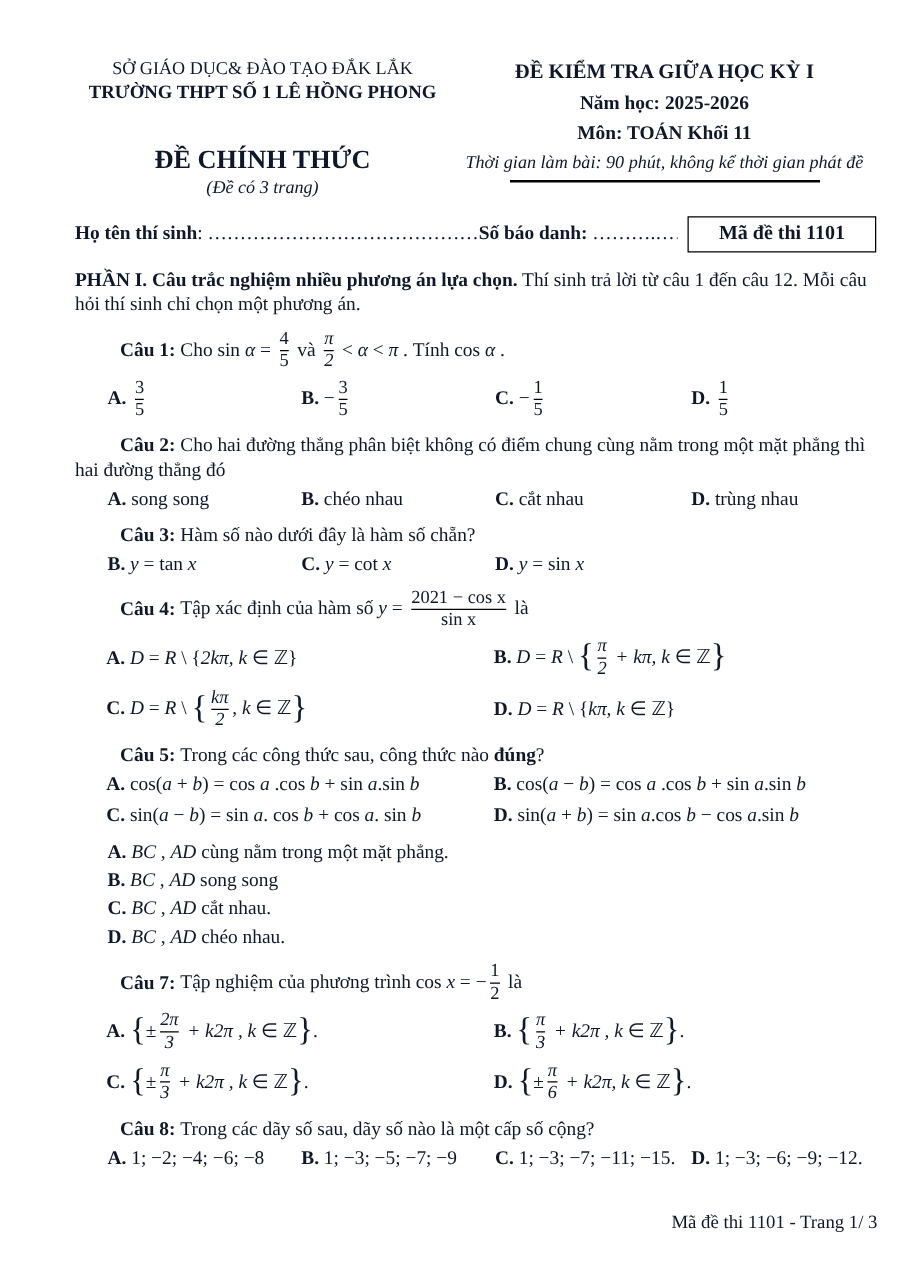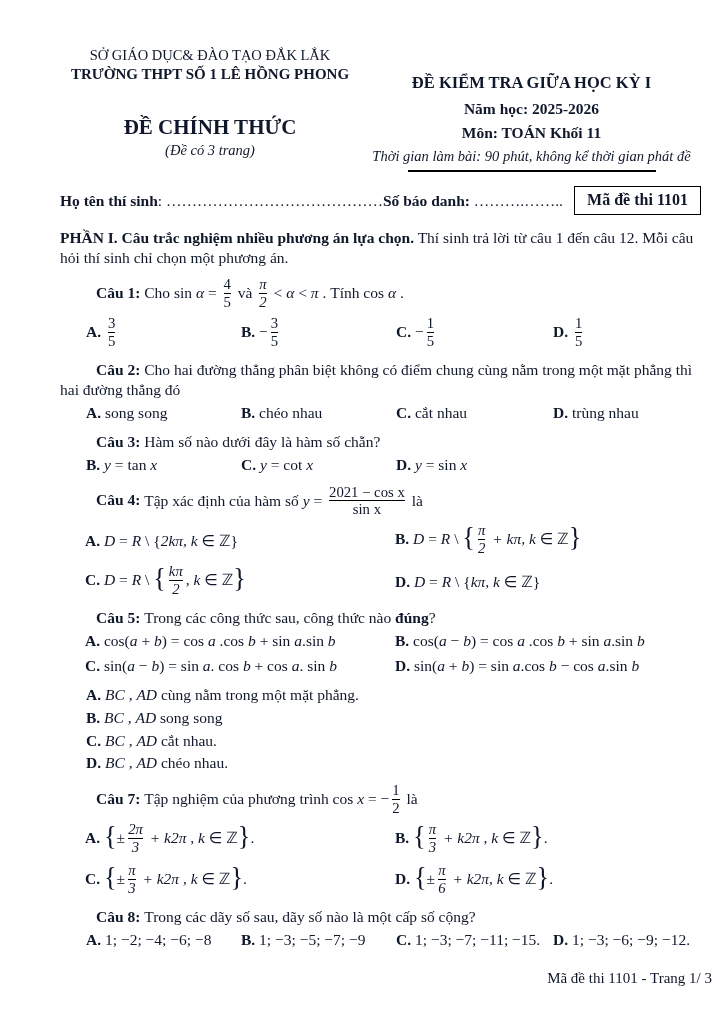--- a/index.html
+++ b/index.html
@@ -6,55 +6,55 @@
   .page{
     width:725px;height:1024px;background:#ffffff;position:relative;
     font-family:Liberation Serif, serif;color:#0f172a;
     font-size:15.5px;line-height:1.28;box-sizing:border-box;
     padding:46px 22px 0 60px;overflow:hidden;
   }
   .bold{font-weight:bold}
   
   .header{display:flex;}
   .h-left{width:300px;text-align:center;}
-  .h-right{flex:1;text-align:center;margin-top:26px;}
+  .h-right{flex:1;text-align:center;}
   .h-left .l1{font-size:14.5px;}
   .h-left .l2{font-size:15px;font-weight:bold;}
   .h-left .l3{font-size:21px;font-weight:bold;margin-top:30px;}
   .h-left .l4{font-size:14.5px;font-style:italic;}
   .h-right .r1{font-size:16.5px;font-weight:bold;}
   .h-right .r2{font-size:15.5px;font-weight:bold;margin-top:6px;}
   .h-right .r3{font-size:15.5px;font-weight:bold;margin-top:4px;}
   .h-right .r4{font-size:14.5px;font-style:italic;margin-top:4px;}
   .hline{width:248px;border-top:2px solid #000;margin:5px auto 0;}
   
   .student-row{display:flex;align-items:center;margin-top:14px;}
   .student-info{flex:1;white-space:nowrap;overflow:hidden;}
-  .code-box{border:1.5px solid #000;padding:3px 12px;font-weight:bold;font-size:16px;white-space:nowrap;margin-left:8px;margin-right:2px;}
+  .code-box{border:1.5px solid #000;padding:3px 24px;font-weight:bold;font-size:16px;white-space:nowrap;margin-left:8px;margin-right:2px;}
   
   .part-heading{margin-top:13px;}
   
   .question{margin-top:9px;}
   .qlabel{font-weight:bold;margin-left:36px;}
   .options{margin-top:3px;}
   .options.grid4{display:grid;grid-template-columns:155px 155px 157px 1fr;margin-left:26px;align-items:center;}
   .options.grid2{display:grid;grid-template-columns:310px 1fr;margin-left:25px;row-gap:5px;align-items:center;}
   .options.stack .option{margin-left:26px;margin-top:3px;}
   .option{white-space:nowrap;}
   .olabel{font-weight:bold;}
   
   .m{font-style:italic;}
   .bt{font-weight:bold;}
   .frac{display:inline-flex;flex-direction:column;vertical-align:middle;text-align:center;
         font-size:0.95em;line-height:1.12;margin:1px 3px;position:relative;top:-1px;}
   .frac .den{border-top:1px solid #000;}
   .frac.it{font-style:italic;}
   .brace{font-size:1.7em;vertical-align:middle;line-height:1;font-style:normal;position:relative;top:-2px;}
   
-  .footer{position:absolute;right:13px;bottom:36px;font-size:15px;}
+  .footer{position:absolute;right:23px;bottom:36px;font-size:15px;}
 </style>
 </head>
 <body>
 
 <div class="page">
 
   <div class="header">
     <div class="h-left">
       <div class="l1">SỞ GIÁO DỤC&amp; ĐÀO TẠO ĐẮK LẮK</div>
       <div class="l2">TRƯỜNG THPT SỐ 1 LÊ HỒNG PHONG</div>

